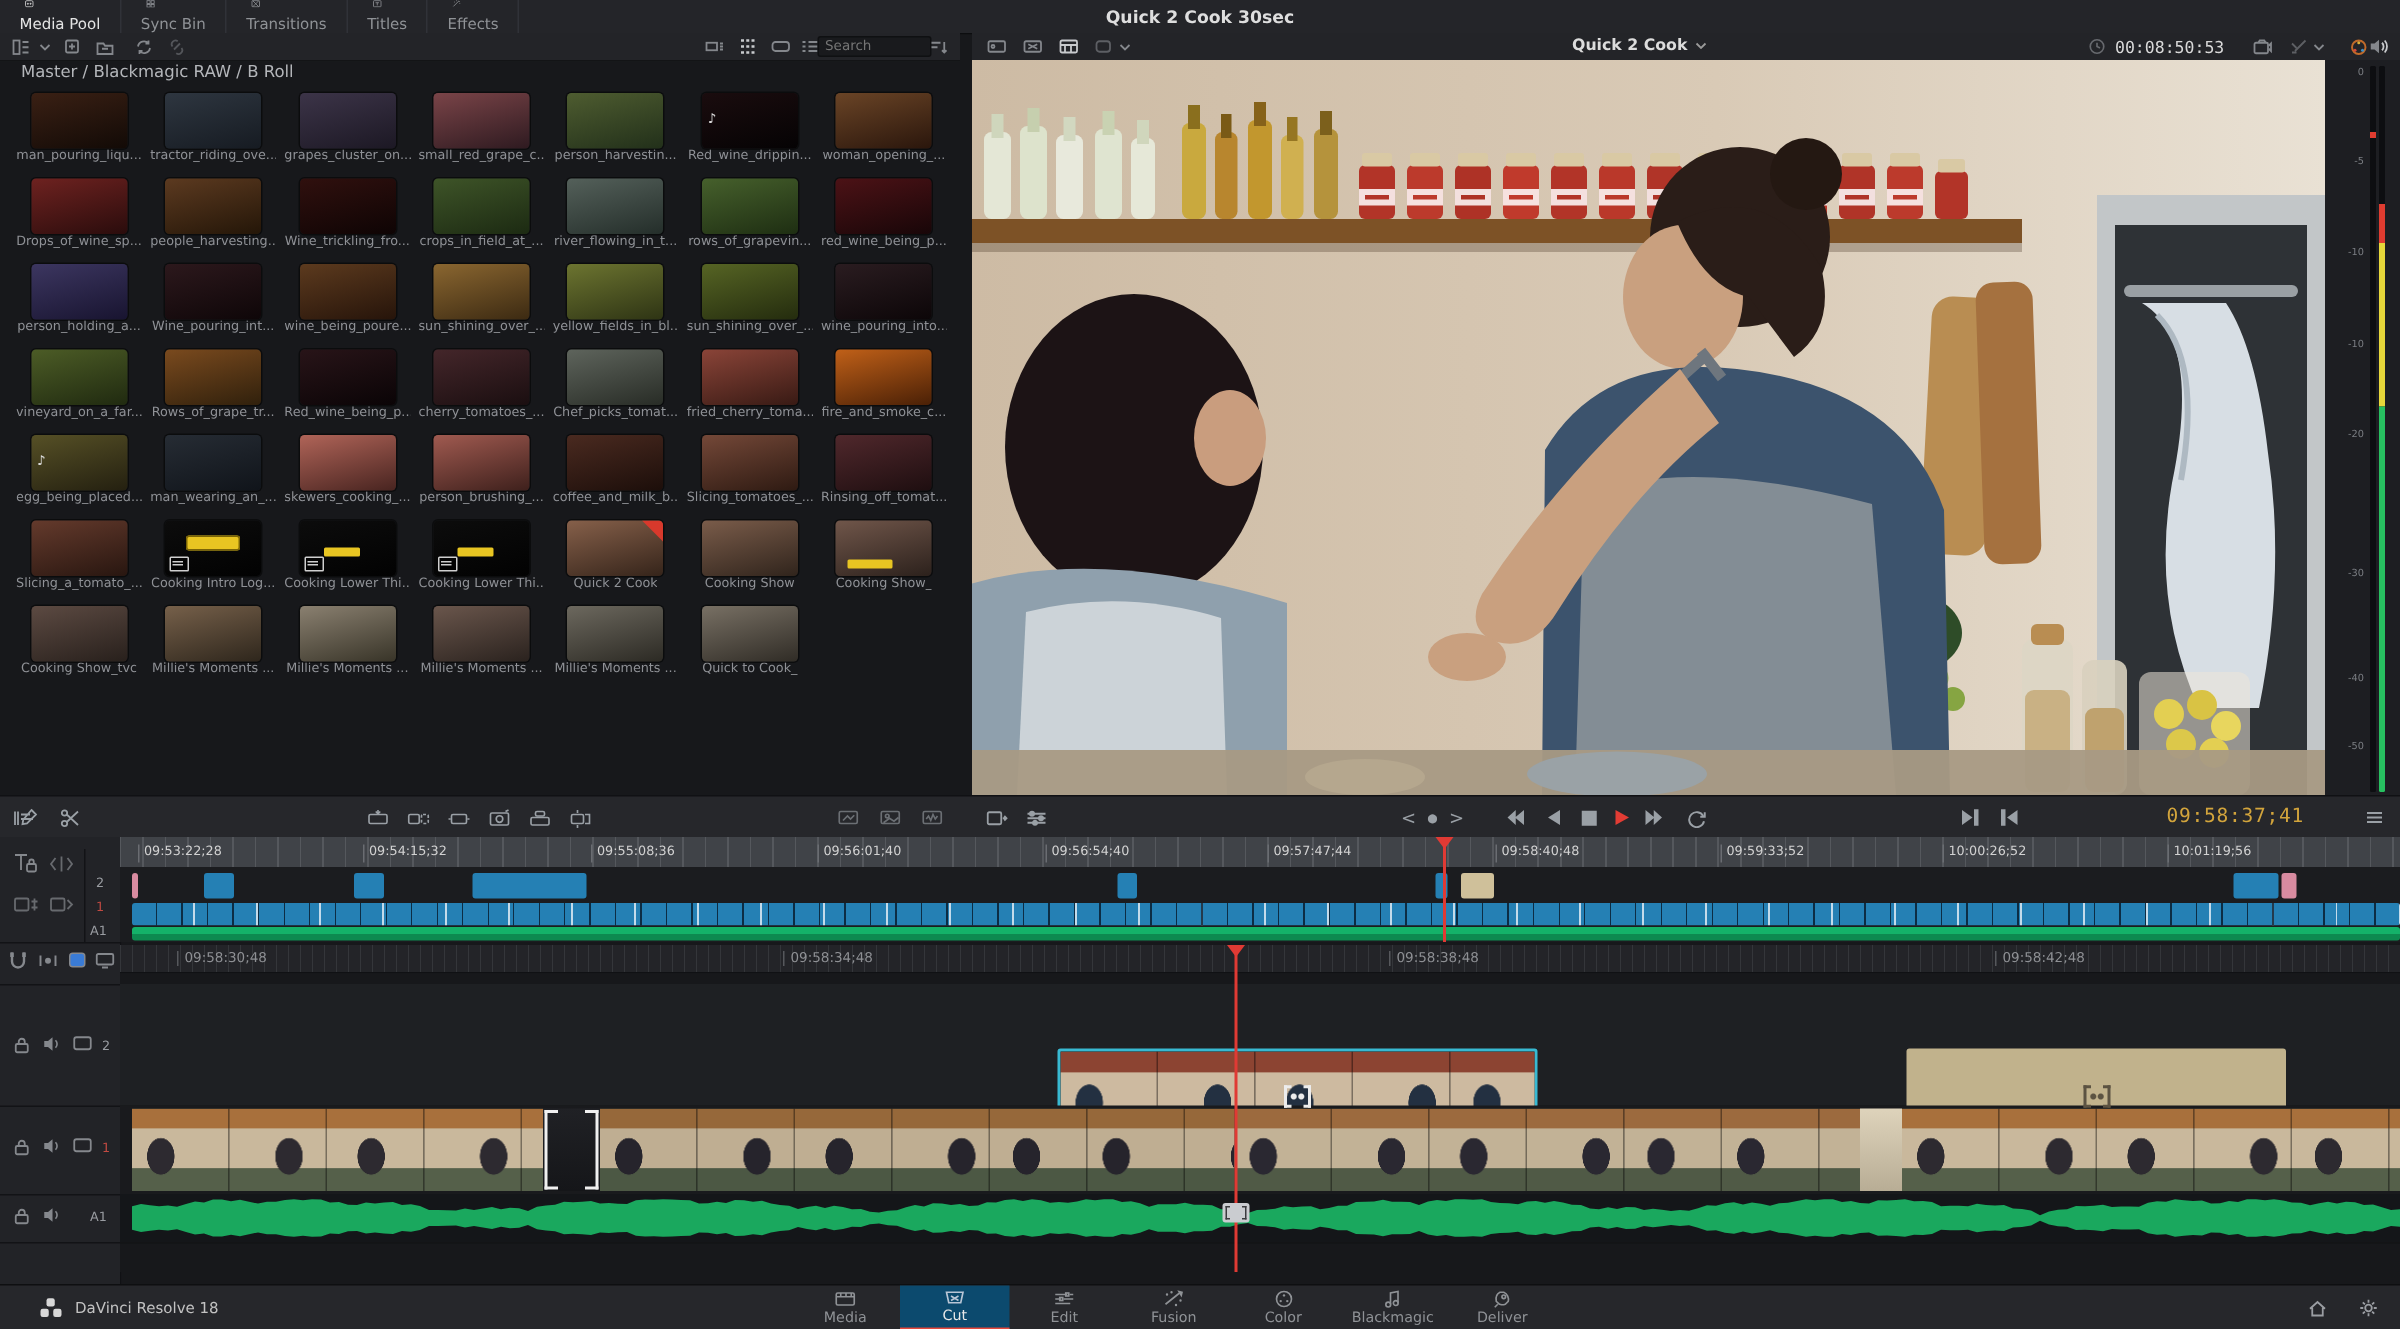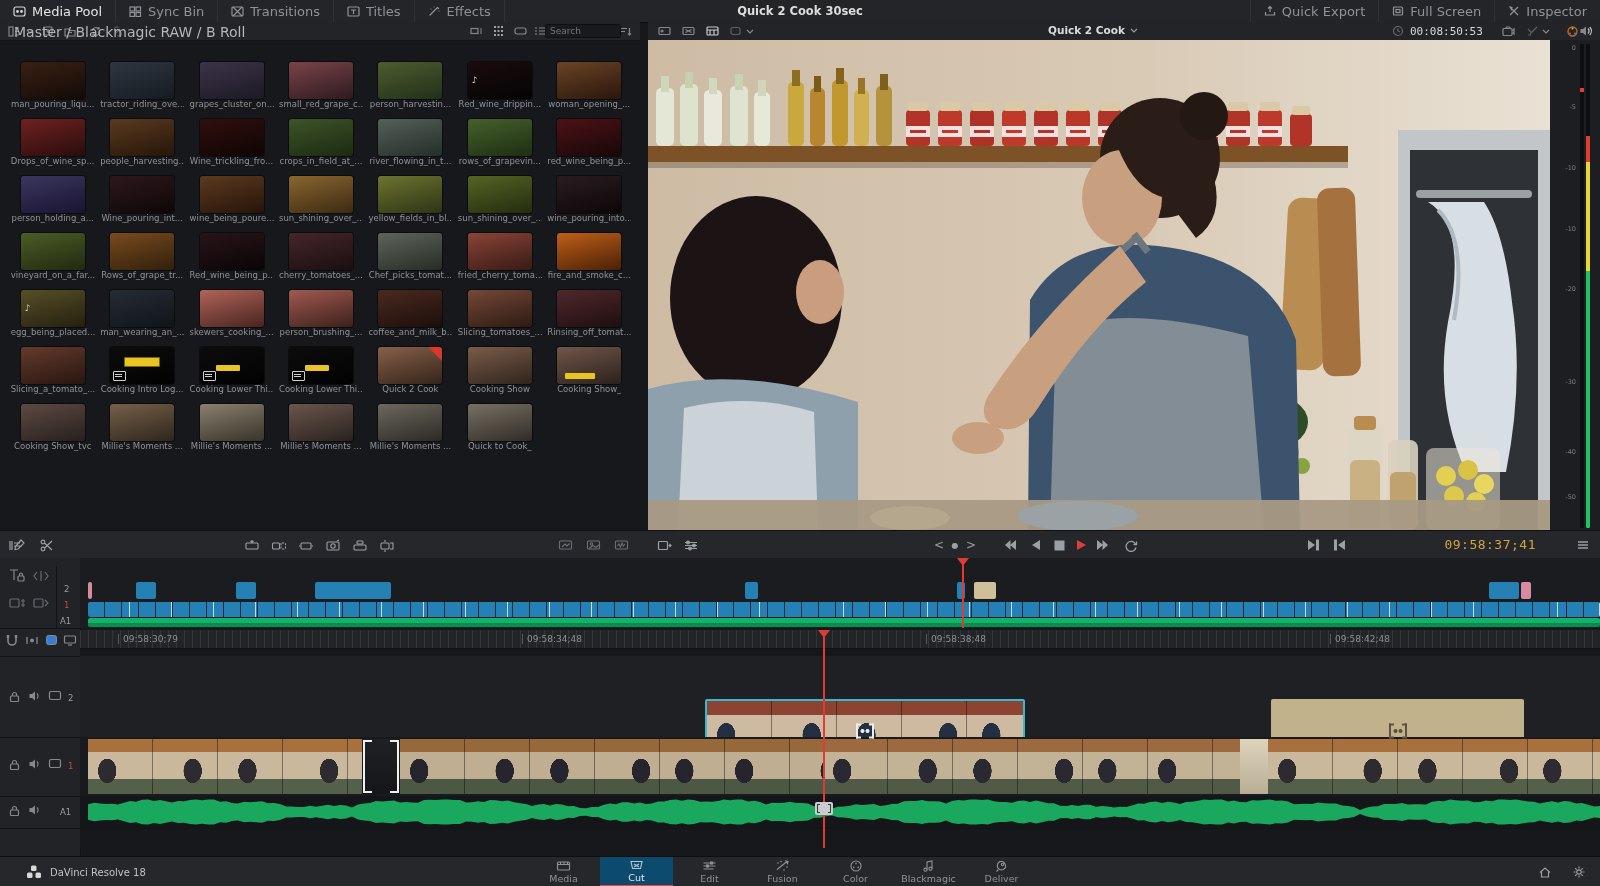--- a/index.html
+++ b/index.html
@@ -1,35 +1,35 @@
 <!DOCTYPE html>
 <html><head>
 <meta charset="utf-8">
 <style>
   html,body{margin:0;padding:0;background:#0d0e10;font-family:"DejaVu Sans","Liberation Sans",sans-serif;}
   #app{position:relative;width:1600px;height:886px;background:#17181b;overflow:hidden;color:#c8c8c8;}
   .abs{position:absolute;}
   svg.ic{display:block;}
   
   #topbar{position:absolute;left:0;top:0;width:1600px;height:22px;background:#242529;border-bottom:1px solid #0c0d0f;display:flex;align-items:center;}
-  .ttab{display:flex;align-items:center;gap:6px;height:22px;padding:0 13px;font-size:13px;color:#8f9296;border-right:1px solid #303238;cursor:default;}
+  .ttab{display:flex;align-items:flex-start;gap:6px;height:22px;padding:0 13px;font-size:10px;color:#8f9296;border-right:1px solid #303238;cursor:default;flex-direction:column;}
   .ttab.active{color:#e4e4e4;}
   .ttab .ic{stroke:#8f9296;}
   .ttab.active .ic{stroke:#d8d8d8;}
   #apptitle{position:absolute;left:0;top:0;width:1600px;height:22px;line-height:22px;text-align:center;font-size:11.5px;font-weight:bold;color:#dedede;pointer-events:none;}
   #topright{position:absolute;right:0;top:0;height:22px;display:flex;align-items:center;}
   #topright .ttab{border-right:none;border-left:1px solid #303238;}
   
   #pooltoolbar{position:absolute;left:0;top:22px;width:640px;height:18px;background:#232428;border-bottom:1px solid #131416;}
   #vheader{position:absolute;left:648px;top:22px;width:952px;height:18px;background:#232428;border-bottom:1px solid #131416;}
   .tbicon{position:absolute;top:2px;width:16px;height:14px;display:flex;align-items:center;justify-content:center;color:#84878c;}
   .tbicon .ic{stroke:#84878c;}
   .tbicon.bright .ic{stroke:#c8cacd;}
   #searchbox{position:absolute;left:545px;top:2px;width:66px;height:12px;background:#191a1d;border:1px solid #0f1012;border-radius:2px;color:#9a9a9a;font-size:9px;padding:0 4px;font-family:"DejaVu Sans",sans-serif;}
-  #breadcrumb{position:absolute;left:14px;top:24px;font-size:14px;color:#b4b6ba;}
+  #breadcrumb{position:absolute;left:14px;top:41px;font-size:11px;color:#b4b6ba;}
   
   #mediagrid{position:absolute;left:8px;top:62px;width:626px;display:grid;grid-template-columns:repeat(7,1fr);row-gap:3px;}
   .mitem{height:54px;display:flex;flex-direction:column;align-items:center;}
   .mthumb{width:64px;height:37px;border-radius:3px;position:relative;overflow:hidden;box-shadow:0 0 0 1px rgba(0,0,0,.5);}
   .mlabel{font-size:8.5px;color:#8f9196;margin-top:0;max-width:84px;white-space:nowrap;overflow:hidden;}
   .mbadge-music{position:absolute;left:4px;top:13px;font-size:9px;color:#e0e0e0;}
   .mlogo-big{position:absolute;left:14px;top:10px;width:36px;height:10px;background:#e8c522;border-radius:2px;box-shadow:inset 0 0 0 1px #7a6406;}
   .mlogo-small{position:absolute;left:16px;top:18px;width:24px;height:6px;background:#e8c522;border-radius:1px;}
   .mstrip{position:absolute;left:8px;bottom:5px;width:30px;height:6px;background:#e8c522;border-radius:1px;}
   .mflag{position:absolute;right:0;top:0;width:0;height:0;border-left:14px solid transparent;border-top:14px solid #d8392c;}
@@ -130,41 +130,20 @@
         </svg>
       <span>Titles</span>
     </div>
     <div class="ttab">
       <svg class="ic" width="13" height="11" viewBox="0 0 13 11" fill="none" stroke-width="1.2">
           <path d="M2 9 L9 2 M9.5 1.5l1 1 M3 3l.01 0 M6 1l.01 0 M11 5l.01 0" stroke-linecap="round"></path>
         </svg>
       <span>Effects</span>
     </div>
     <div id="apptitle">Quick 2 Cook 30sec</div>
-    <div id="topright">
-      <div class="ttab">
-        <svg class="ic" width="12" height="12" viewBox="0 0 12 12" fill="none" stroke-width="1.2">
-            <path d="M6 7V1.5 M4 3.5 L6 1.5 L8 3.5 M1.5 7v3h9V7"></path>
-          </svg>
-        <span>Quick Export</span>
-      </div>
-      <div class="ttab">
-        <svg class="ic" width="12" height="12" viewBox="0 0 12 12" fill="none" stroke-width="1.2">
-            <rect x="1.5" y="2" width="9" height="8" rx="1"></rect>
-            <rect x="4" y="4.5" width="4" height="3"></rect>
-          </svg>
-        <span>Full Screen</span>
-      </div>
-      <div class="ttab">
-        <svg class="ic" width="12" height="12" viewBox="0 0 12 12" fill="none" stroke-width="1.2">
-            <path d="M2 2l3.5 3.5 M10 2L2 10 M6.5 6.5L10 10 M2 2l2 .5-.5 2z"></path>
-          </svg>
-        <span>Inspector</span>
-      </div>
-    </div>
   </div>
 
   <div id="pooltoolbar">
     <div class="tbicon" style="left:6px">
         <svg class="ic" width="12" height="11" viewBox="0 0 12 11" fill="none" stroke-width="1.2">
           <rect x="1" y="1" width="4" height="9"></rect>
           <path d="M7 2h4 M7 5.5h4 M7 9h4"></path>
         </svg>
       </div>
     <div class="tbicon" style="left:22px">
@@ -918,41 +897,53 @@
         <svg class="ic" width="14" height="12" viewBox="0 0 14 12" fill="none" stroke-width="1.1">
           <path d="M1.5 4h2.5L7 1.5v9L4 8H1.5z" fill="#85888d" stroke="none"></path>
           <path d="M9 3.5a3.5 3.5 0 0 1 0 5"></path>
         </svg>
       </div>
     <div class="tplabel" style="left:60px;top:249px">A1</div>
     <div class="tpdiv" style="top:270px"></div>
   </div>
 
   <div id="overtl">
+    <div id="ovruler">
+        <div class="ovtick" style="left: 12px;">09:53:22;28</div>
+        <div class="ovtick" style="left: 162px;">09:54:15;32</div>
+        <div class="ovtick" style="left: 314px;">09:55:08;36</div>
+        <div class="ovtick" style="left: 465px;">09:56:01;40</div>
+        <div class="ovtick" style="left: 617px;">09:56:54;40</div>
+        <div class="ovtick" style="left: 765px;">09:57:47;44</div>
+        <div class="ovtick" style="left: 917px;">09:58:40;48</div>
+        <div class="ovtick" style="left: 1067px;">09:59:33;52</div>
+        <div class="ovtick" style="left: 1215px;">10:00:26;52</div>
+        <div class="ovtick" style="left: 1365px;">10:01:19;56</div>
+      </div>
     <div id="ovblips">
         <div class="blip" style="left: 8px; width: 4px; background: rgb(216, 139, 160);"></div>
         <div class="blip" style="left: 56px; width: 20px; background: rgb(37, 128, 180);"></div>
         <div class="blip" style="left: 156px; width: 20px; background: rgb(37, 128, 180);"></div>
         <div class="blip" style="left: 235px; width: 76px; background: rgb(37, 128, 180);"></div>
         <div class="blip" style="left: 665px; width: 13px; background: rgb(37, 128, 180);"></div>
         <div class="blip" style="left: 877px; width: 8px; background: rgb(37, 128, 180);"></div>
         <div class="blip" style="left: 894px; width: 22px; background: rgb(207, 192, 154);"></div>
         <div class="blip" style="left: 1409px; width: 30px; background: rgb(37, 128, 180);"></div>
         <div class="blip" style="left: 1441px; width: 10px; background: rgb(216, 139, 160);"></div>
       </div>
     <div id="ovtrack1"></div>
     <div id="ovaudio"></div>
     <div class="playhead" id="ovplayhead" style="top: 0px; height: 70px; left: 882px;">
         <div class="phhandle"></div>
       </div>
   </div>
 
   <div id="lowertl">
     <div id="loruler">
-        <div class="lotick" style="left: 38px;">09:58:30;79</div>
+        <div class="lotick" style="left: 38px;">09:58:30;48</div>
         <div class="lotick" style="left: 442px;">09:58:34;48</div>
         <div class="lotick" style="left: 846px;">09:58:38;48</div>
         <div class="lotick" style="left: 1250px;">09:58:42;48</div>
       </div>
     <div id="laneV2">
       <div id="clipV2">
           <div class="cthumb" style="--sh: #8c4432; --wl: #cdbaa0; --fg: #233041; --cn: #3e4a3c; --fx: 30%;"></div>
           <div class="cthumb" style="--sh: #8c4432; --wl: #cdbaa0; --fg: #233041; --cn: #3e4a3c; --fx: 62%;"></div>
           <div class="cthumb" style="--sh: #8c4432; --wl: #cdbaa0; --fg: #233041; --cn: #3e4a3c; --fx: 46%;"></div>
           <div class="cthumb" style="--sh: #8c4432; --wl: #cdbaa0; --fg: #233041; --cn: #3e4a3c; --fx: 72%;"></div>

